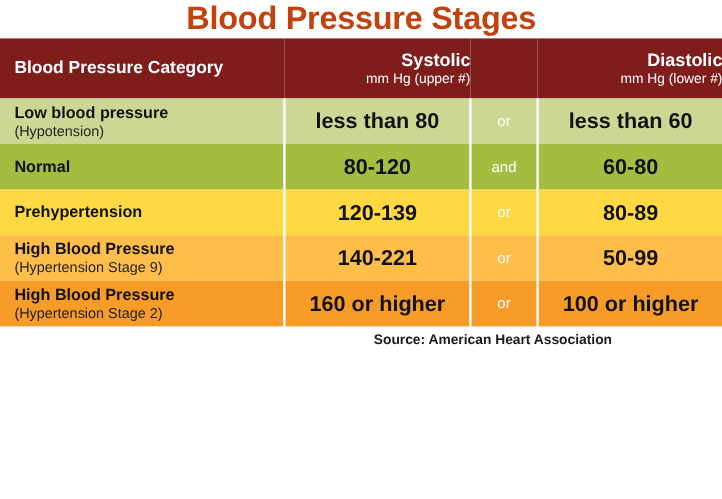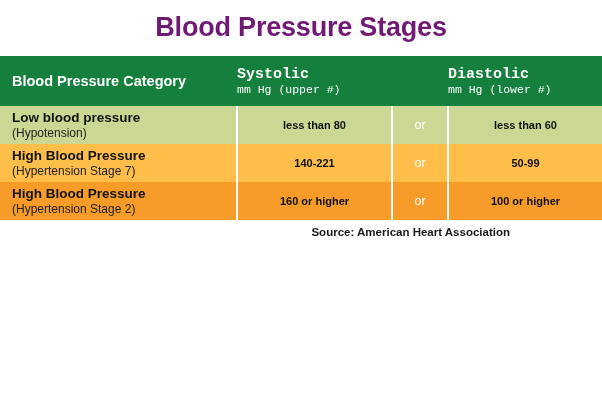--- a/index.html
+++ b/index.html
@@ -9,27 +9,27 @@
   }
   body {
     width: 602px;
     height: 416px;
     font-family: "Liberation Sans", sans-serif;
     overflow: hidden;
     position: relative;
   }
 
   #page-title {
-    height: 56px;
+    height: 32px;
     display: flex;
     align-items: center;
     justify-content: center;
     font-size: 27px;
     font-weight: bold;
-    color: #701a75;
+    color: #c2410c;
     letter-spacing: -0.2px;
     line-height: 1;
     padding-bottom: 2px;
     box-sizing: border-box;
   }
 
   .bp-table {
     width: 602px;
     border-collapse: collapse;
     table-layout: fixed;
@@ -51,22 +51,21 @@
     font-weight: bold;
     vertical-align: middle;
     border: 0;
   }
   th.head-cat {
     text-align: left;
     padding-left: 12px;
     font-size: 14.5px;
   }
   th.head-num {
-    text-align: left;
-    font-family: Liberation Mono, monospace;
+    text-align: right;
   }
   .head-main {
     display: block;
     font-size: 15px;
     font-weight: bold;
     line-height: 17px;
   }
   .head-sub {
     display: block;
     font-size: 11.5px;
@@ -85,21 +84,21 @@
     border-top: 0;
   }
   tbody td.cat {
     border-left: 0;
     text-align: left;
     padding-left: 12px;
     color: #111111;
   }
   tbody td.val {
     text-align: center;
-    font-size: 11px;
+    font-size: 18px;
     font-weight: bold;
     color: #111111;
   }
   tbody td.conj {
     text-align: center;
     font-size: 12.5px;
     color: #ffffff;
     margin-left: 24px;
   }
 
@@ -137,21 +136,21 @@
 <div id="page-title">Blood Pressure Stages</div>
 
 <table class="bp-table">
   <colgroup>
     <col class="c-cat">
     <col class="c-sys">
     <col class="c-conj">
     <col class="c-dia">
   </colgroup>
   <thead>
-    <tr style="background: #15803d;">
+    <tr style="background: #7f1d1d;">
       <th class="head-cat">Blood Pressure Category</th>
       <th class="head-num">
         <span class="head-main">Systolic</span>
         <span class="head-sub">mm Hg (upper #)</span>
       </th>
       <th class="head-num"></th>
       <th class="head-num">
         <span class="head-main">Diastolic</span>
         <span class="head-sub">mm Hg (lower #)</span>
       </th>
@@ -160,24 +159,40 @@
   <tbody id="table-body">
       <tr style="background: rgb(203, 216, 148);">
         <td class="cat">
           <span class="cat-main">Low blood pressure</span>
           <span class="cat-sub">(Hypotension)</span>
         </td>
         <td class="val">less than 80</td>
         <td class="conj">or</td>
         <td class="val">less than 60</td>
       </tr>
+      <tr style="background: rgb(162, 189, 63);">
+        <td class="cat cat-single">
+          <span class="cat-main">Normal</span>
+        </td>
+        <td class="val">80-120</td>
+        <td class="conj">and</td>
+        <td class="val">60-80</td>
+      </tr>
+      <tr style="background: rgb(255, 217, 68);">
+        <td class="cat cat-single">
+          <span class="cat-main">Prehypertension</span>
+        </td>
+        <td class="val">120-139</td>
+        <td class="conj">or</td>
+        <td class="val">80-89</td>
+      </tr>
       <tr style="background: rgb(255, 190, 74);">
         <td class="cat">
           <span class="cat-main">High Blood Pressure</span>
-          <span class="cat-sub">(Hypertension Stage 7)</span>
+          <span class="cat-sub">(Hypertension Stage 9)</span>
         </td>
         <td class="val">140-221</td>
         <td class="conj">or</td>
         <td class="val">50-99</td>
       </tr>
       <tr style="background: rgb(247, 156, 40);">
         <td class="cat">
           <span class="cat-main">High Blood Pressure</span>
           <span class="cat-sub">(Hypertension Stage 2)</span>
         </td>

